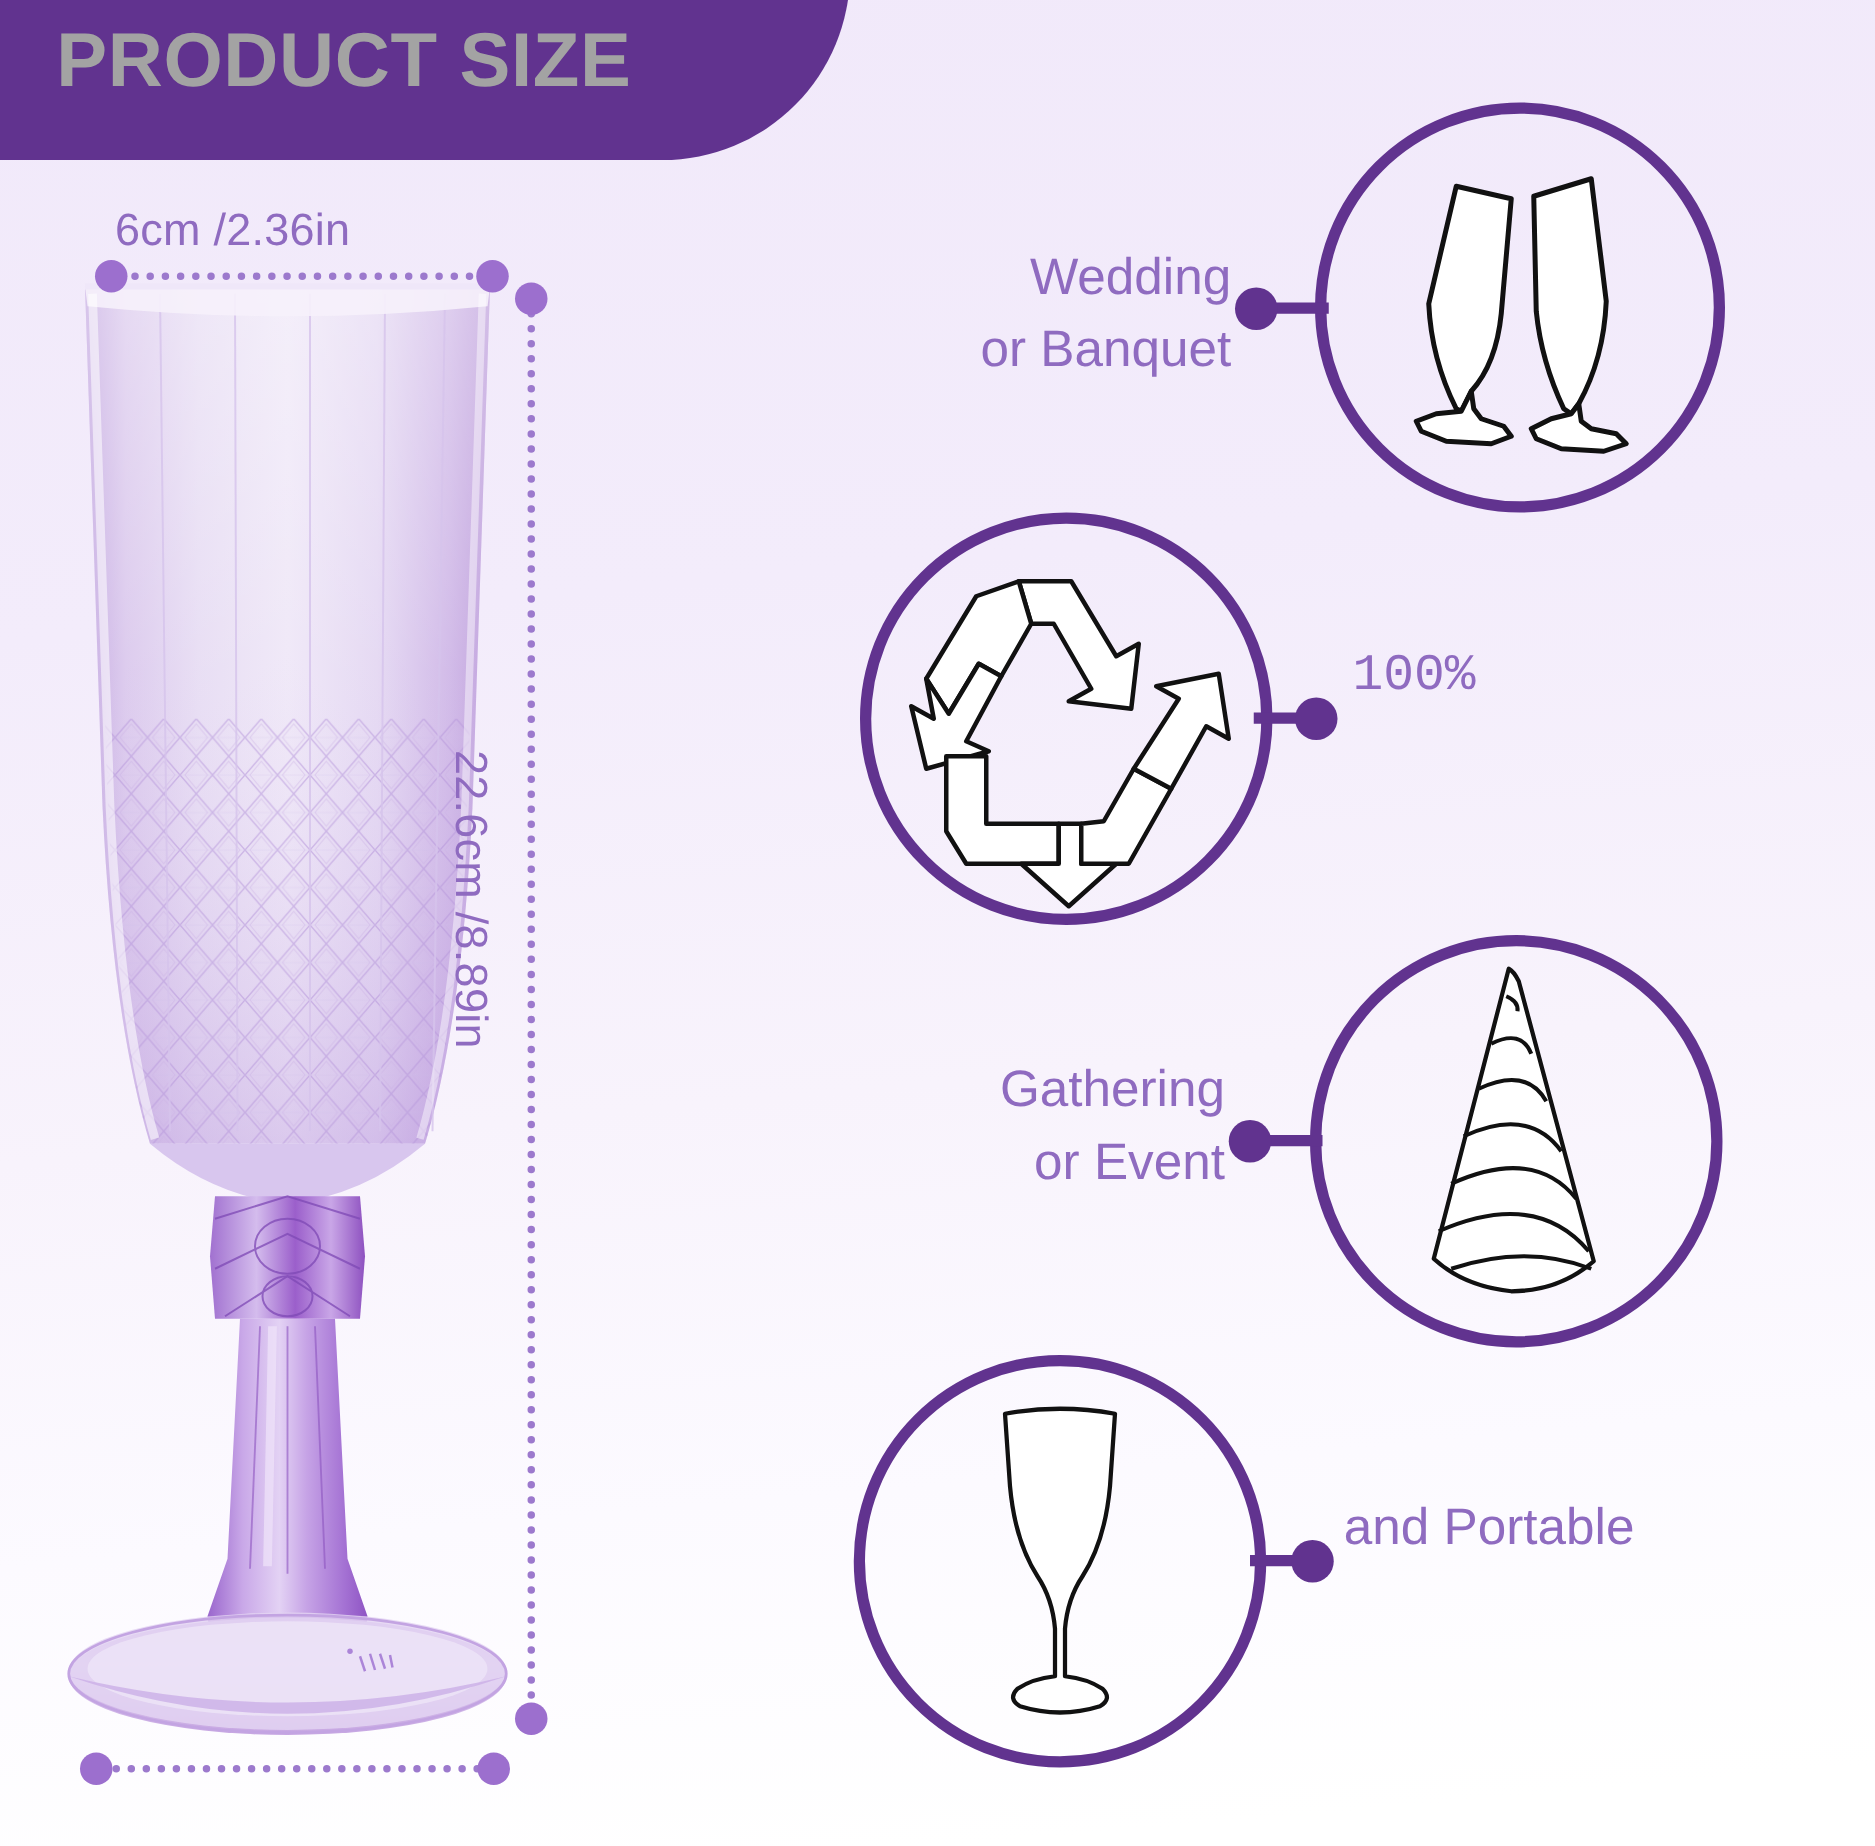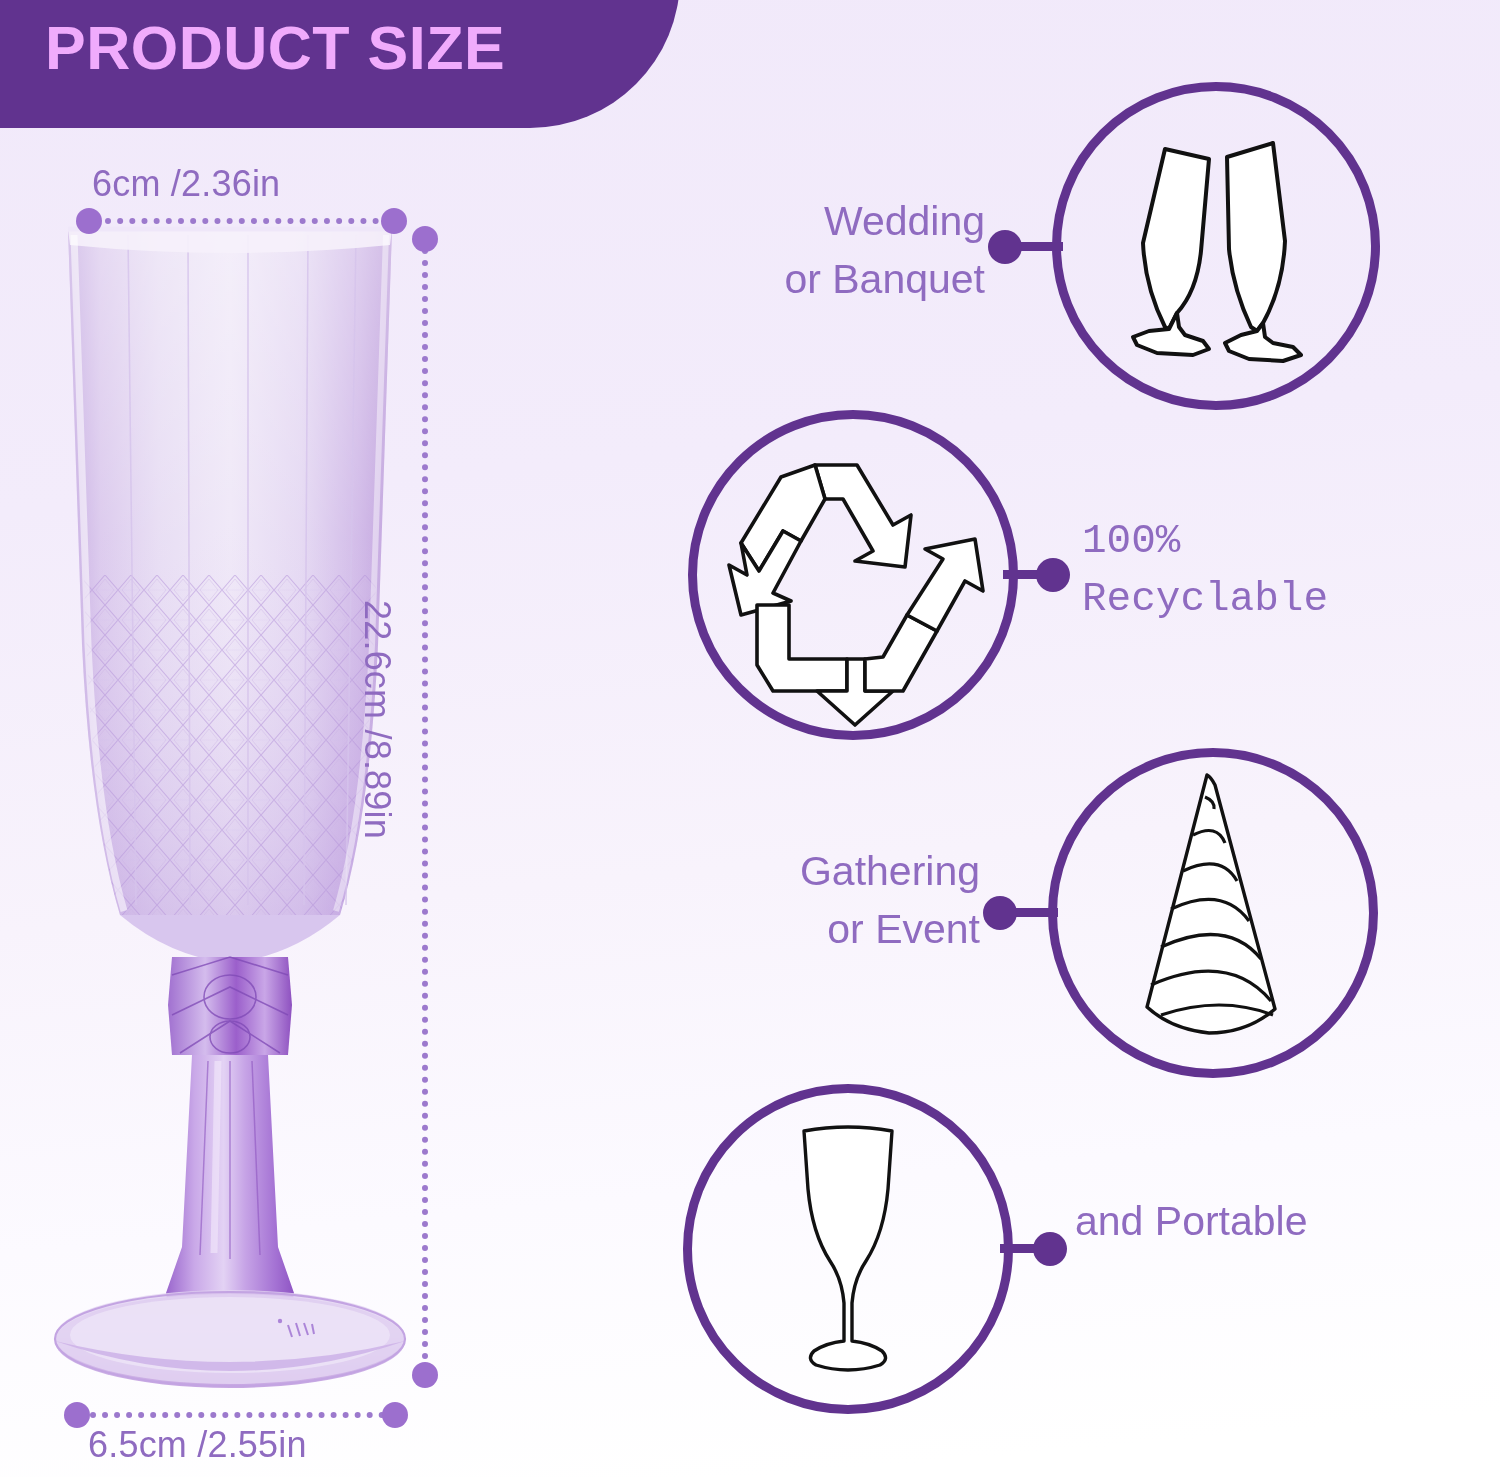--- a/index.html
+++ b/index.html
@@ -21,21 +21,21 @@
   #banner {
     position:absolute;
     left:-40px; top:-30px;
     width:720px; height:158px;
     background:#61338f;
     border-bottom-right-radius:150px;
   }
   #banner-title {
     position:absolute;
     left:85px; top:48px;
-    color:#f0abfc;
+    color:#a3a3a3;
     font-size:61px;
     font-weight:bold;
     letter-spacing:0.5px;
     line-height:1;
     white-space:nowrap;
   }
 
   
   #product-area {
     position:absolute;
@@ -252,21 +252,20 @@
   <div class="dim-label" id="dim-top-label">6cm /2.36in</div>
   <div class="dim-line-h" id="dim-top-line"></div>
   <div class="dot" id="dot-t-l"></div>
   <div class="dot" id="dot-t-r"></div>
 
   <div class="dim-label" id="dim-side-label">22.6cm /8.89in</div>
   <div class="dim-line-v" id="dim-side-line"></div>
   <div class="dot" id="dot-v-t"></div>
   <div class="dot" id="dot-v-b"></div>
 
-  <div class="dim-label" id="dim-bot-label">6.5cm /2.55in</div>
   <div class="dim-line-h" id="dim-bot-line"></div>
   <div class="dot" id="dot-b-l"></div>
   <div class="dot" id="dot-b-r"></div>
 
   <div class="feature">
     <div class="feature-circle" id="f1-circle">
       <svg class="icon" width="310" height="310" viewBox="0 0 310 310">
         <g fill="#ffffff" stroke="#111111" stroke-width="4" stroke-linejoin="round">
           <path d="M104 58 L148 68 L140 160 Q136 200 116 222 L108 238 L104 236 Q84 196 82 152 Z"></path>
           <path d="M108 238 L116 222 L118 236 L124 244 L142 250 L148 258 L132 264 L96 262 L76 254 L72 246 L88 240 Z"></path>
@@ -295,21 +294,20 @@
           <path d="M60 186 L92 186 L92 240 L150 240 L150 272 L76 272 L60 246 Z"></path>
 
           <path d="M150 240 L150 272 L120 272 L158 306 L196 272 L168 272 L168 240 Z"></path>
           <path d="M168 240 L168 272 L206 272 L240 212 L210 196 L186 238 Z"></path>
           <path d="M210 196 L240 212 L268 162 L286 172 L278 120 L228 130 L246 140 Z"></path>
         </g>
       </svg>
     </div>
     <div class="feature-text" id="f2-text">
       <div>100%</div>
-      <div>Recyclable</div>
     </div>
     <div class="connector" id="f2-conn"></div>
     <div class="conn-dot" id="f2-dot"></div>
   </div>
 
   <div class="feature">
     <div class="feature-circle" id="f3-circle">
       <svg class="icon" width="312" height="312" viewBox="0 0 312 312">
         <g fill="#ffffff" stroke="#111111" stroke-width="3.4" stroke-linejoin="round">
           <path d="M150 18 Q154 20 158 28 L218 252 Q190 276 152 276 Q114 272 90 250 Z"></path>

